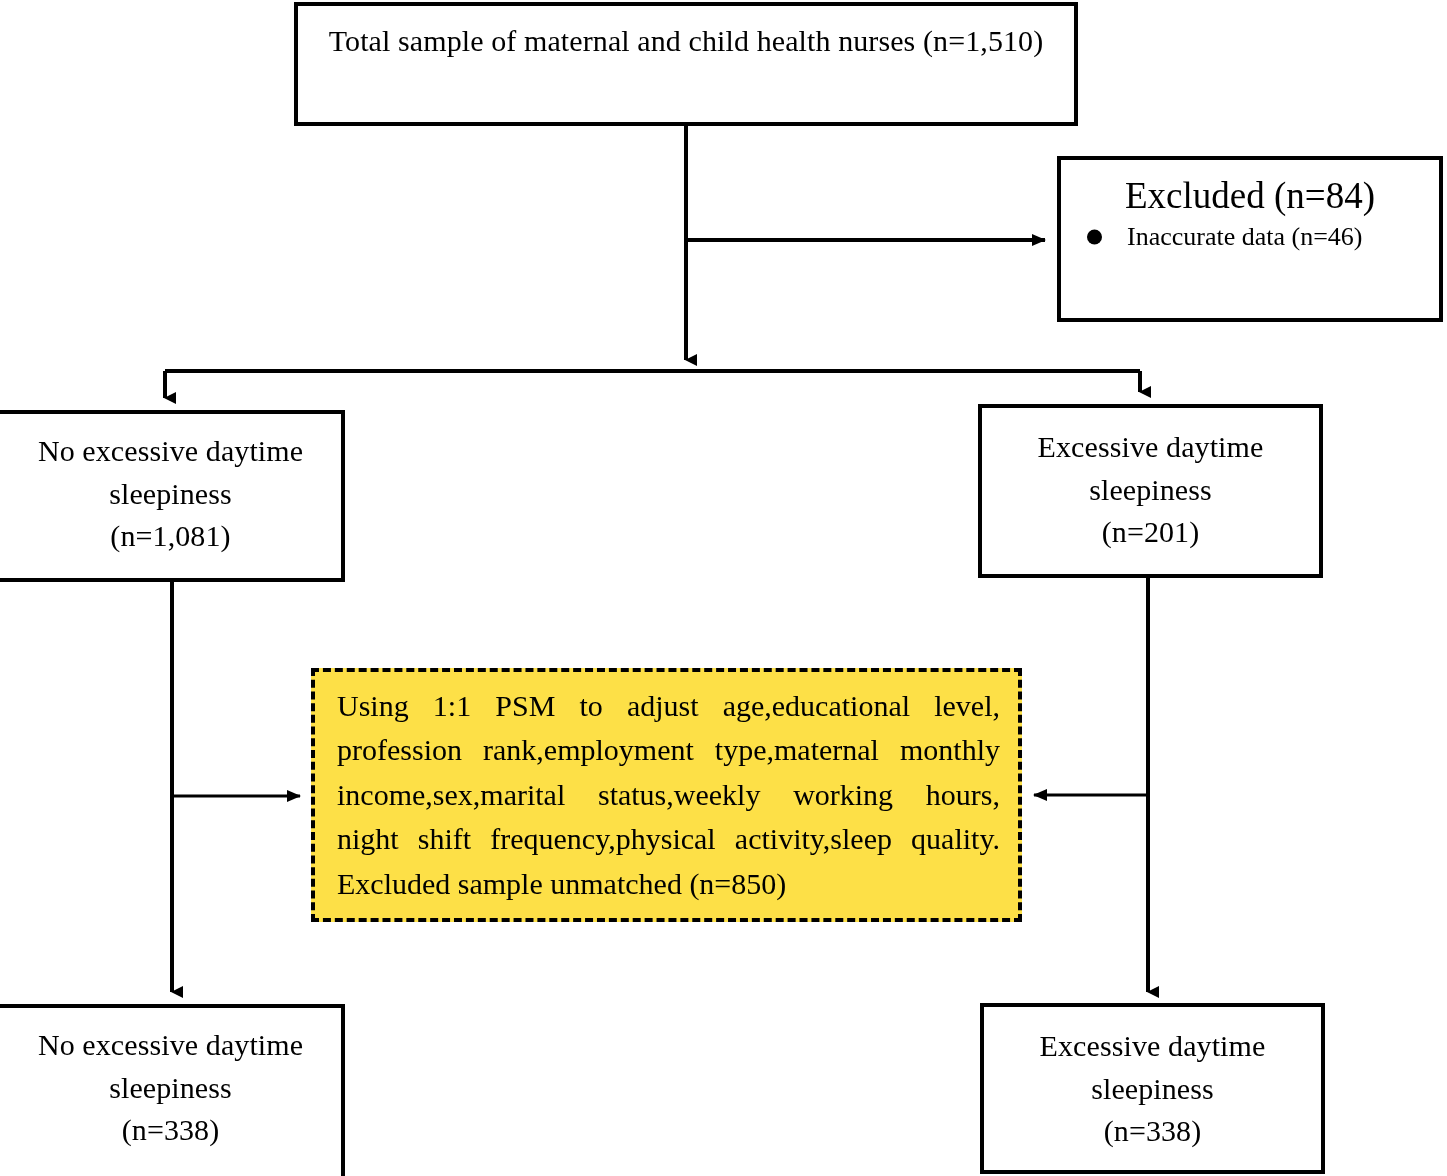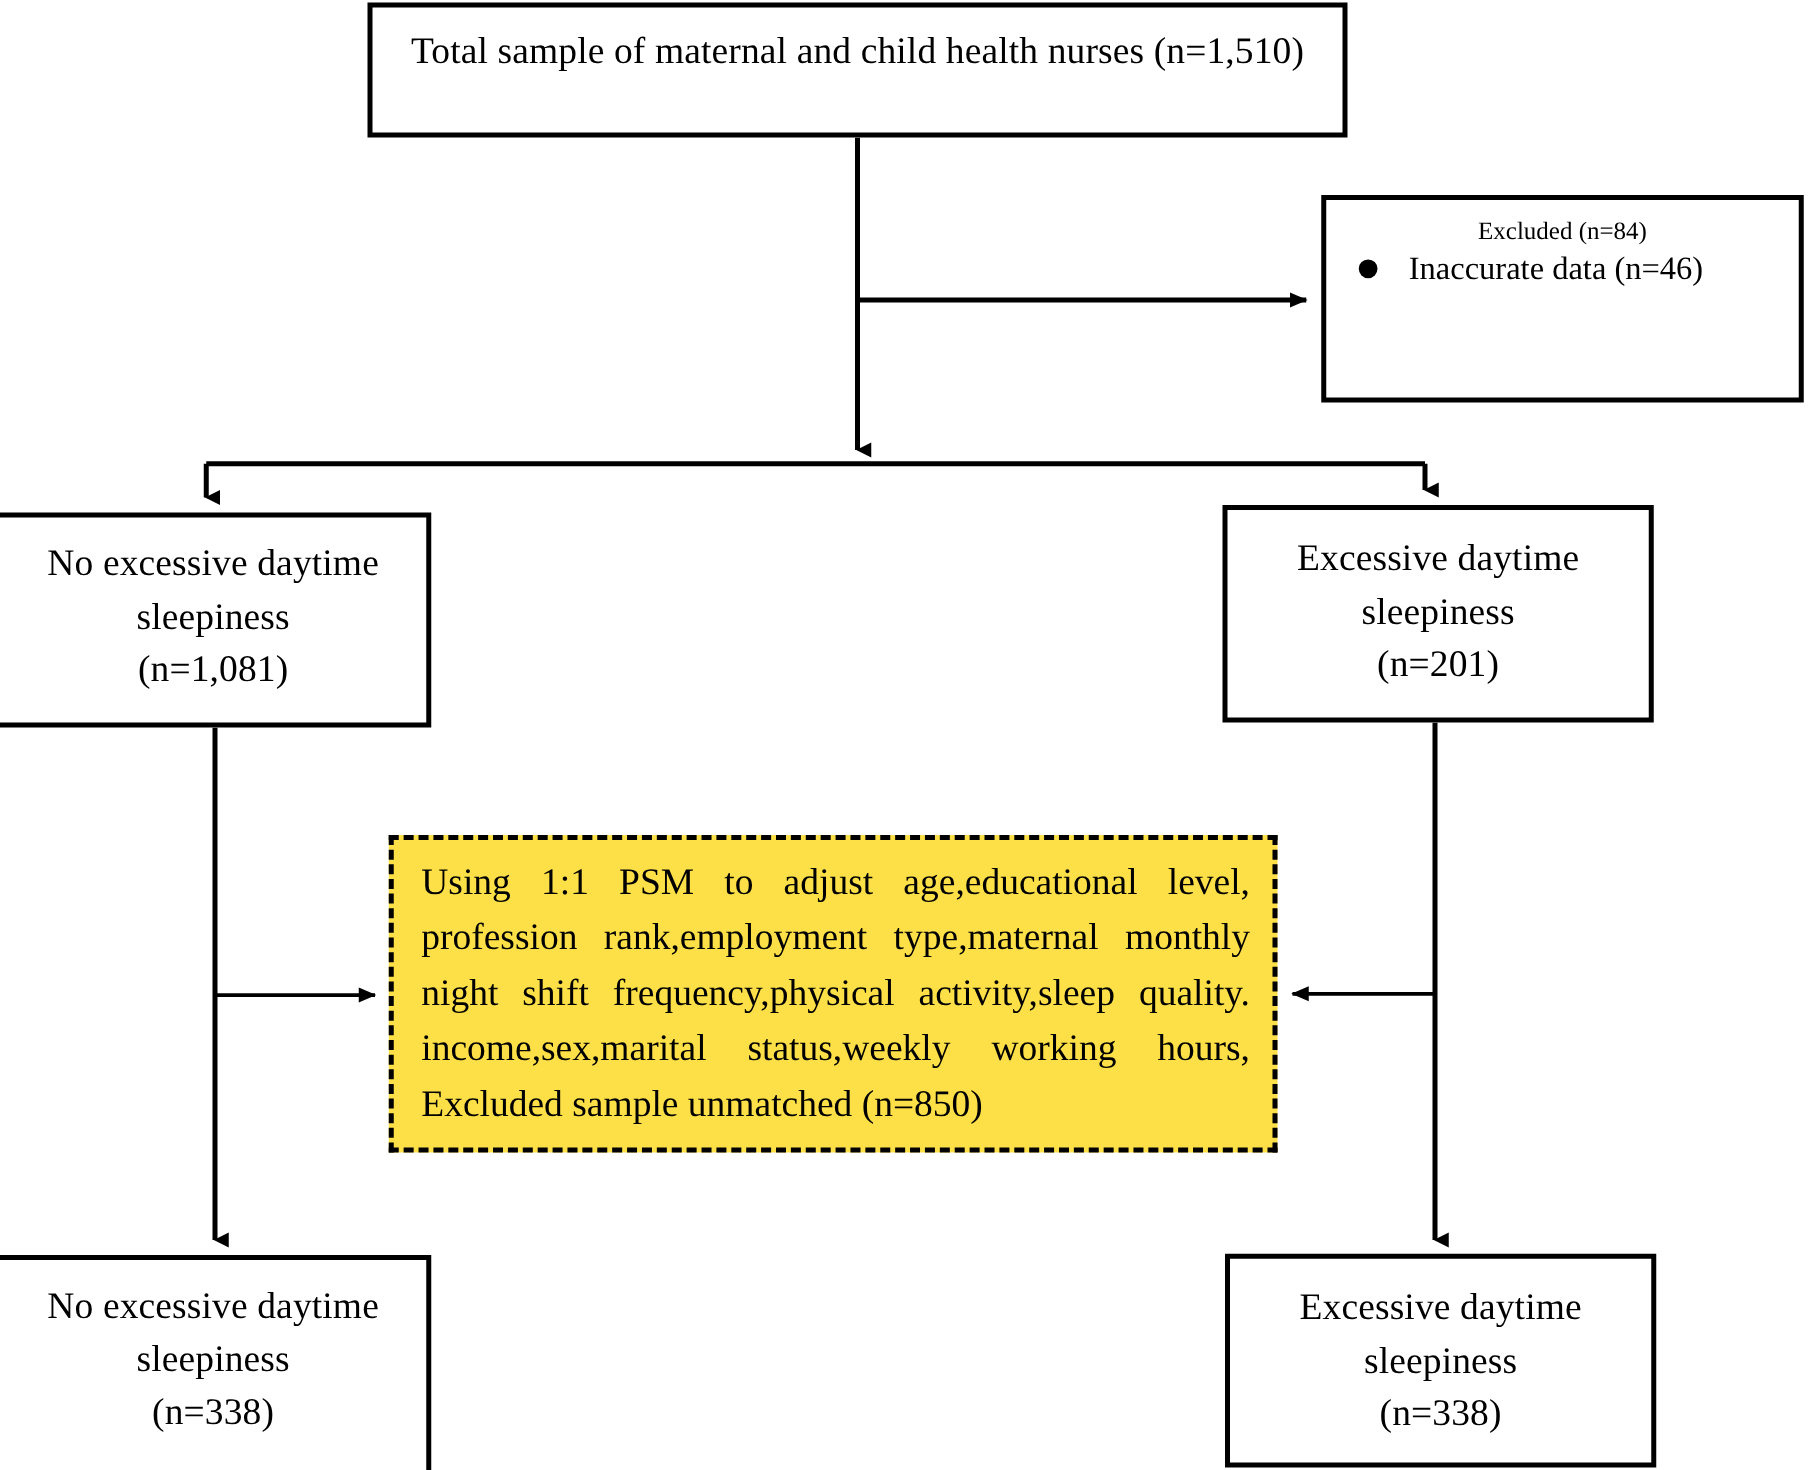--- a/index.html
+++ b/index.html
@@ -35,40 +35,40 @@
   .txt {
     font-size: 30px;
     line-height: 1.42;
     letter-spacing: 0.1px;
   }
   
   #box-total {
     left: 294px;
     top: 2px;
     width: 784px;
-    height: 108px;
+    height: 124px;
     align-items: center;
   }
   #box-total .txt {
     padding-top: 14px;
     text-align: center;
     white-space: nowrap;
   }
   
   #box-excluded {
     left: 1057px;
     top: 156px;
     width: 386px;
     height: 166px;
     align-items: stretch;
   }
   #box-excluded .ex-title {
     text-align: center;
     padding-top: 12px;
-    font-size: 20px;
+    font-size: 37px;
     line-height: 1.3;
   }
   #box-excluded ul {
     list-style: none;
     margin: 0;
     padding: 0 0 0 22px;
   }
   #box-excluded li {
     font-size: 26px;
     line-height: 1.32;
@@ -238,22 +238,22 @@
       <div>Excessive daytime</div>
       <div>sleepiness</div>
       <div>(n=201)</div>
     </div>
   </div>
 
   <div class="node-dashed" id="box-psm">
     <div class="psm-text">
       <span class="line">Using 1:1 PSM to adjust age,educational level,</span>
       <span class="line">profession rank,employment type,maternal monthly</span>
+      <span class="line">income,sex,marital status,weekly working hours,</span>
       <span class="line">night shift frequency,physical activity,sleep quality.</span>
-      <span class="line">income,sex,marital status,weekly working hours,</span>
       <span class="line last">Excluded sample unmatched (n=850)</span>
     </div>
   </div>
 
   <div class="node" id="box-no-eds-post">
     <div class="txt">
       <div>No excessive daytime</div>
       <div>sleepiness</div>
       <div>(n=338)</div>
     </div>

